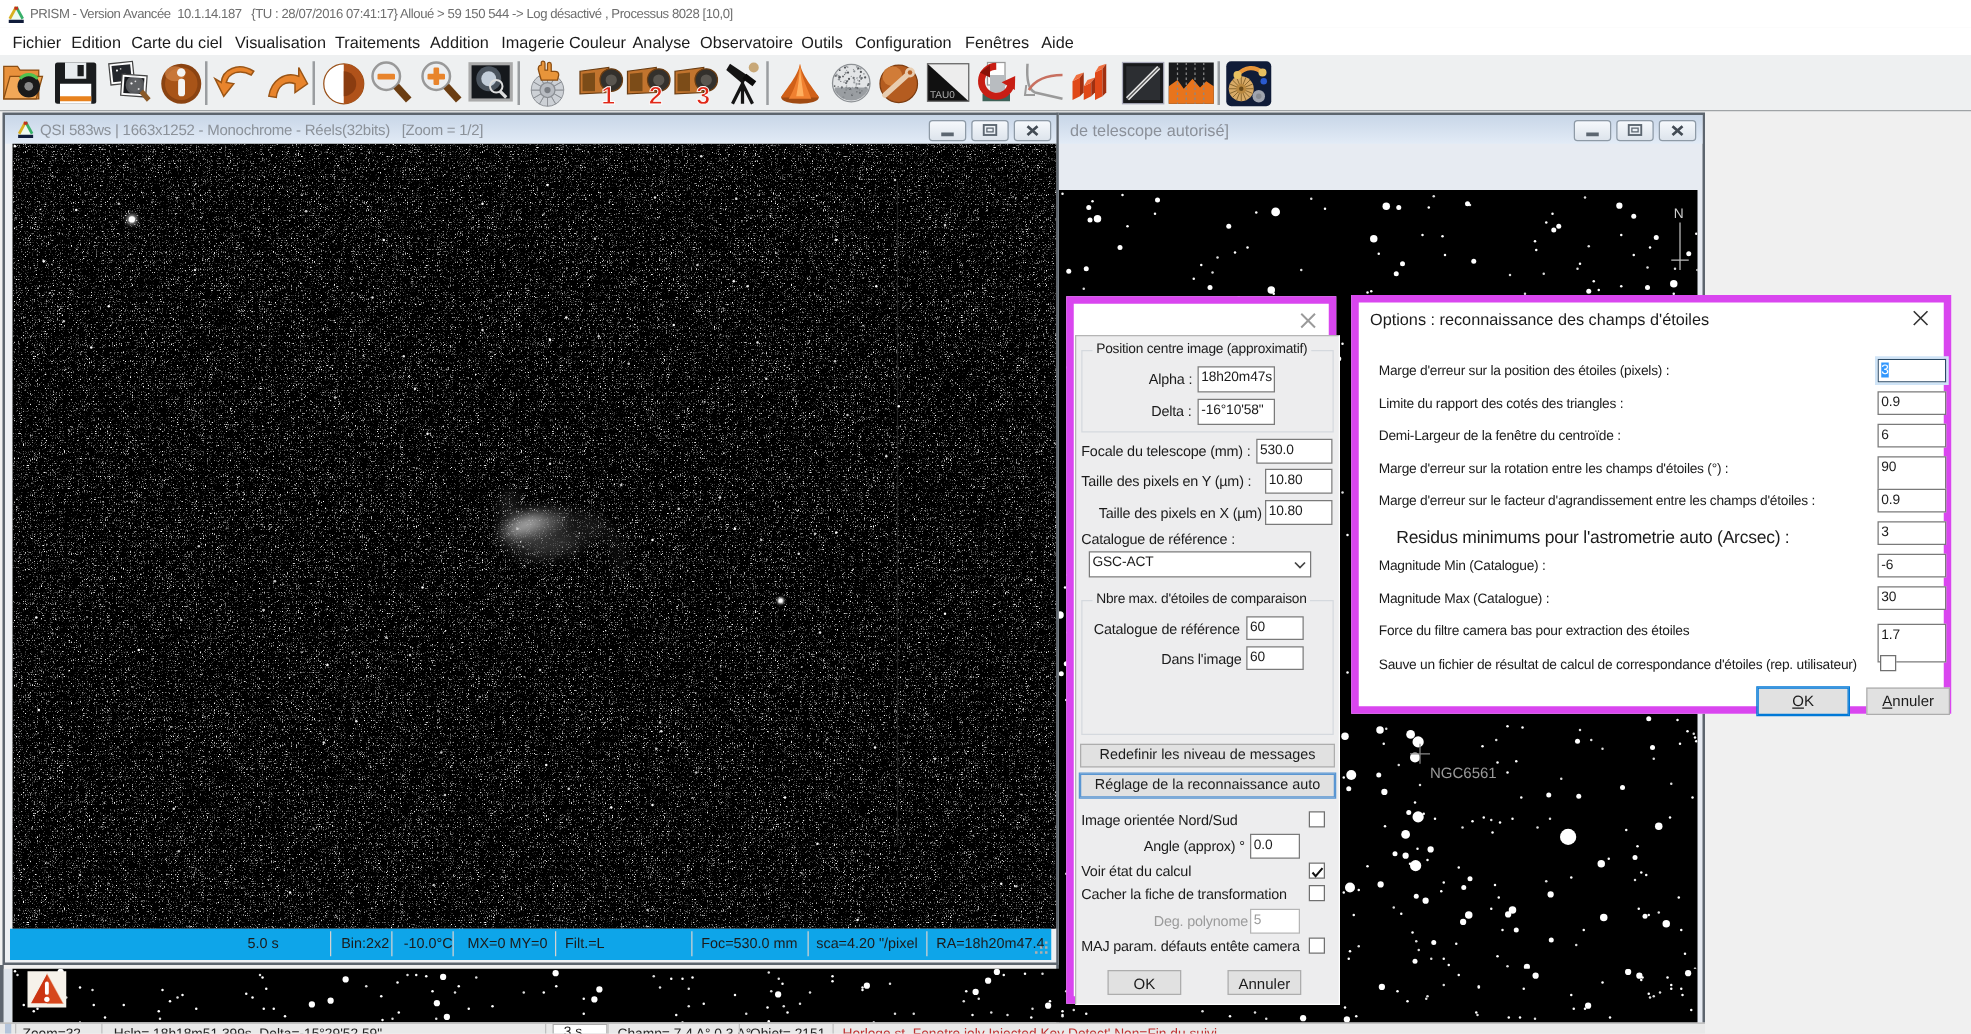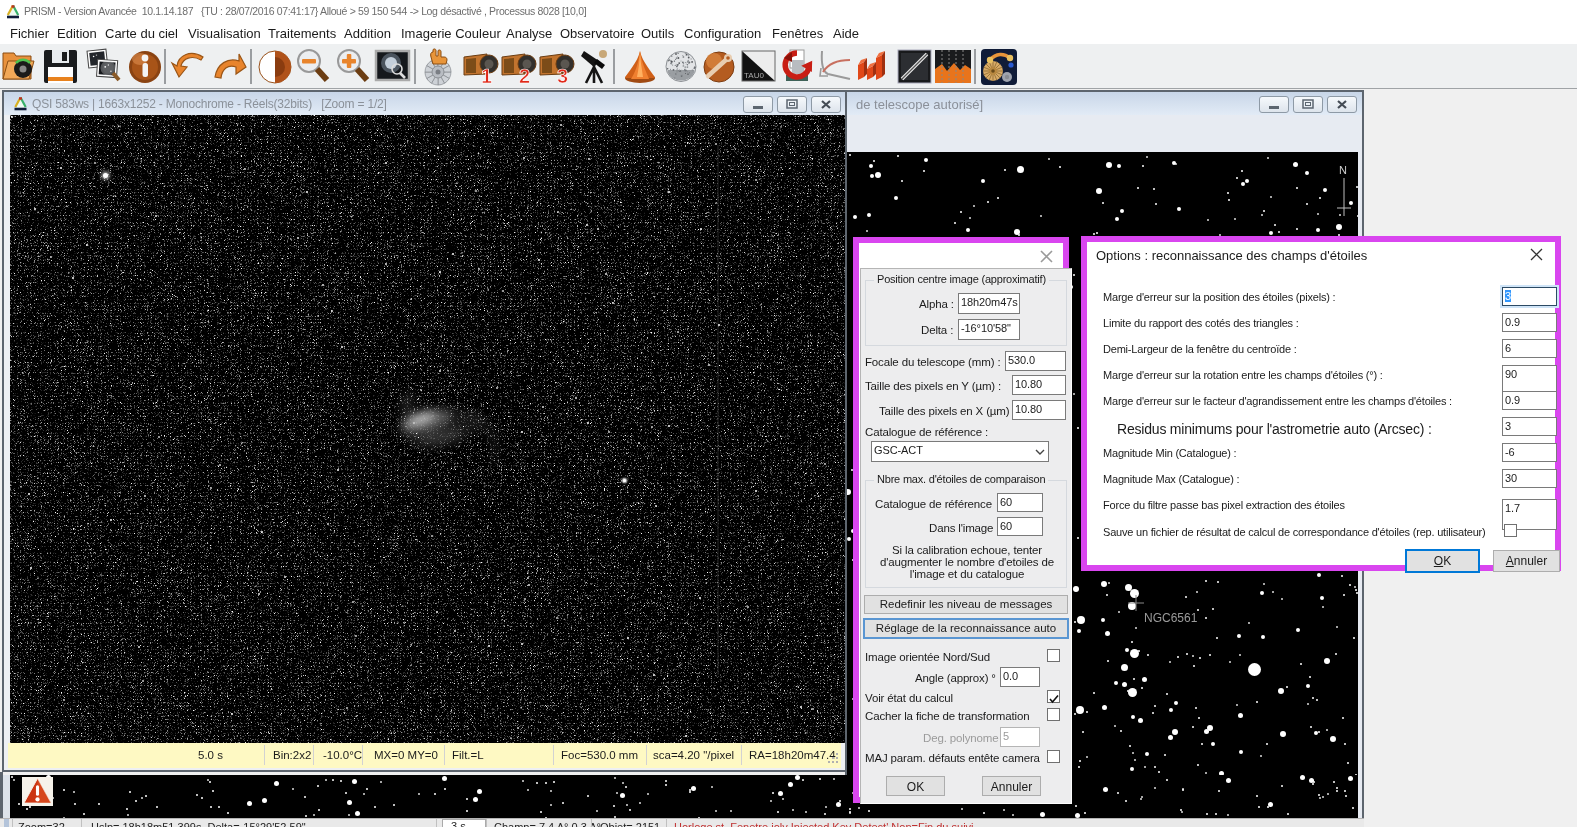--- a/index.html
+++ b/index.html
@@ -9,21 +9,21 @@
 #menubar span { position:absolute; top:4px; font-size:13px; color:#1b1b1b; }
 #toolbar { left:0; top:44px; width:1577px; height:45px; background:#eef0f1; border-bottom:1px solid #9fa3a6; }
 .tsep { position:absolute; top:5px; width:2px; height:35px; background:#9a9da0; }
 .win { position:absolute; border:2px solid #5d656e; }
 .wtitle { position:absolute; left:0; top:0; right:0; height:23px;
   background:linear-gradient(#c8d6e8,#e2ebf6);text-align:right; }
 .wtitle .txt { position:absolute; left:28px; top:5px; font-size:12px; color:#8b9199; white-space:nowrap; letter-spacing:-0.2px; }
 .wbtn { position:absolute; top:4px; width:30px; height:17px; background:linear-gradient(#f6f9fc,#dde4ec);
   border:1px solid #8e9aa6; border-radius:3px; }
 .wbtn svg { position:absolute; left:0; top:0; }
-#statusbar { position:absolute; left:4px; right:4px; bottom:2px; height:25px; background:#fef9c3; }
+#statusbar { position:absolute; left:4px; right:4px; bottom:2px; height:25px; background:#0ea5e9; }
 #statusbar div { position:absolute; top:6px; font-size:11.5px; color:#1b1b1b; white-space:nowrap; }
 #statusbar i { position:absolute; top:2px; width:1px; height:20px; background:#d2d2d2; }
 .dlg { position:absolute; background:#fff; border:6px solid #d946ef; }
 .groupbox { position:absolute; border:1px solid #d5d9de; }
 .groupbox .cap { position:absolute; top:-8px; left:8px; background:#ededee; padding:0 3px; font-size:11px; color:#1b1b1b; white-space:nowrap; letter-spacing:-0.2px;}
 .lbl { position:absolute; font-size:11.5px; color:#1b1b1b; white-space:nowrap; letter-spacing:-0.15px; }
 .inp { position:absolute; background:#fff; border:1px solid #7a7a7a; font-size:11px; color:#1b1b1b;
   padding:2px 2px; letter-spacing:-0.1px; }
 .btn { position:absolute; background:#e1e1e1; border:1px solid #adadad; font-size:11.5px; color:#1b1b1b;
   text-align:center; }
@@ -565,21 +565,20 @@
     <svg style="position:absolute;right:2px;top:5px" width="12" height="10">
         <path d="M2 3 L6 7 L10 3" stroke="#444" stroke-width="1.4" fill="none"></path>
       </svg>
   </div>
   <div class="groupbox" style="left:6px;top:237px;width:202px;height:108px">
     <span class="cap">Nbre max. d'étoiles de comparaison</span>
     <span class="lbl" style="left:9px;top:17px">Catalogue de référence</span>
     <div class="inp" style="left:131px;top:12px;width:46px;height:19px">60</div>
     <span class="lbl" style="left:63px;top:41px">Dans l'image</span>
     <div class="inp" style="left:131px;top:36px;width:46px;height:19px">60</div>
-    <div class="lbl" style="left:0;top:63px;width:202px;text-align:center;white-space:normal">Si la calibration echoue, tenter d'augmenter le nombre d'etoiles de l'image et du catalogue</div>
   </div>
   <div class="btn" style="left:5px;top:352px;width:204px;height:19px;padding-top:2px">Redefinir les niveau de messages</div>
   <div class="btn" style="left:5px;top:376px;width:204px;height:19px;padding-top:2px;border:1px solid #5a96d2;outline:1px solid #5a96d2">Réglage de la reconnaissance auto</div>
   <span class="lbl" style="left:6px;top:408px">Image orientée Nord/Sud</span>
   <div class="cb" style="left:188px;top:406px"></div>
   <span class="lbl" style="left:56px;top:429px">Angle (approx) °</span>
   <div class="inp" style="left:141px;top:424px;width:40px;height:20px">0.0</div>
   <span class="lbl" style="left:6px;top:449px">Voir état du calcul</span>
   <div class="cb" style="left:188px;top:447px"><svg width="12" height="12">
         <path d="M2 6 L4.5 9 L10 2.5" stroke="#111" stroke-width="1.6" fill="none"></path>
@@ -608,19 +607,19 @@
   <span class="lbl" style="left:16px;top:127px;font-size:11px;letter-spacing:-0.2px">Marge d'erreur sur la rotation entre les champs d'étoiles (°) :</span>
   <div class="inp" style="left:415px;top:123px;width:55px;height:35px">90</div>
   <span class="lbl" style="left:16px;top:153px;font-size:11px;letter-spacing:-0.2px">Marge d'erreur sur le facteur d'agrandissement entre les champs d'étoiles :</span>
   <div class="inp" style="left:415px;top:149px;width:55px;height:19px">0.9</div>
   <span class="lbl" style="left:30px;top:179px;font-size:14px;letter-spacing:-0.2px">Residus minimums pour l'astrometrie auto (Arcsec) :</span>
   <div class="inp" style="left:415px;top:175px;width:55px;height:19px">3</div>
   <span class="lbl" style="left:16px;top:205px;font-size:11px;letter-spacing:-0.2px">Magnitude Min (Catalogue) :</span>
   <div class="inp" style="left:415px;top:201px;width:55px;height:19px">-6</div>
   <span class="lbl" style="left:16px;top:231px;font-size:11px;letter-spacing:-0.2px">Magnitude Max (Catalogue) :</span>
   <div class="inp" style="left:415px;top:227px;width:55px;height:19px">30</div>
-  <span class="lbl" style="left:16px;top:257px;font-size:11px;letter-spacing:-0.2px">Force du filtre passe bas pixel extraction des étoiles</span>
+  <span class="lbl" style="left:16px;top:257px;font-size:11px;letter-spacing:-0.2px">Force du filtre camera bas pour extraction des étoiles</span>
   <div class="inp" style="left:415px;top:257px;width:55px;height:31px">1.7</div>
   <span class="lbl" style="left:16px;top:284px;font-size:11px;letter-spacing:-0.2px">Sauve un fichier de résultat de calcul de correspondance d'étoiles (rep. utilisateur)</span>
   <div class="cb" style="left:417px;top:282px"></div>
   <div class="btn" style="left:319px;top:308px;width:73px;height:22px;padding-top:3px;font-size:12px;border:1px solid #0078d7;outline:1px solid #0078d7"><u>O</u>K</div>
   <div class="btn" style="left:406px;top:308px;width:67px;height:22px;padding-top:3px;font-size:12px"><u>A</u>nnuler</div>
 </div>
 
 </body></html>

